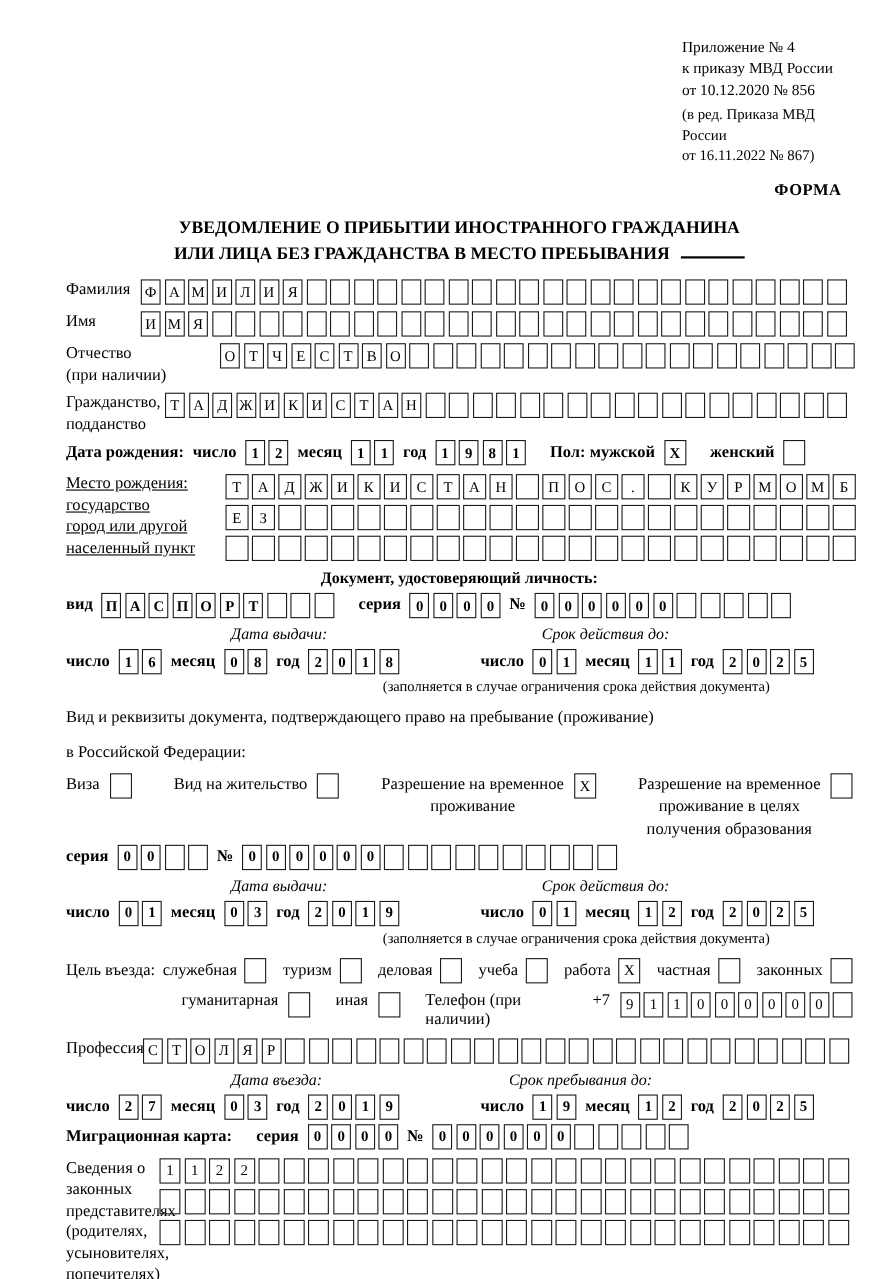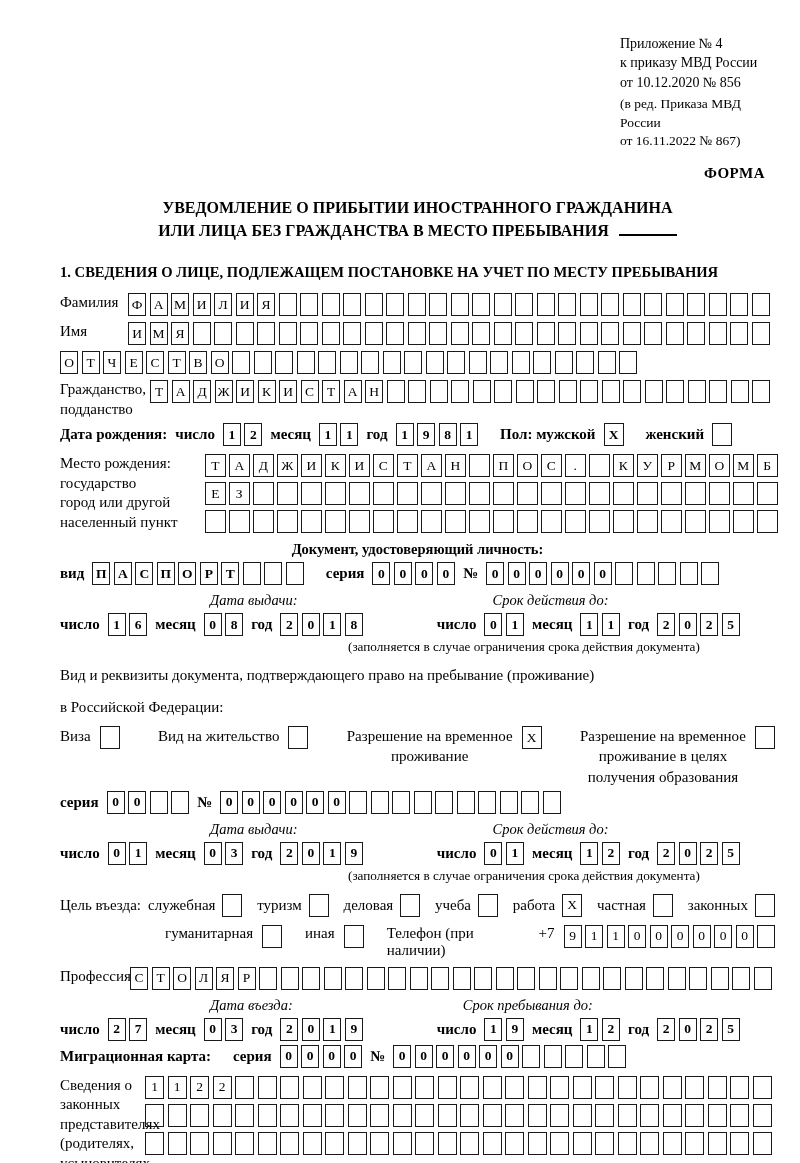--- a/index.html
+++ b/index.html
@@ -14,21 +14,21 @@
   .hdr { margin-left: 560px; font-size: 14px; line-height: 1.38; }
   .hdr2 { margin-left: 560px; font-size: 13.5px; line-height: 1.38; margin-top: 3px; }
   .forma { text-align: right; font-weight: bold; margin-top: 14px; padding-right: 10px; letter-spacing: .5px; }
   .title { text-align: center; font-weight: bold; font-size: 16px; line-height: 1.45; margin-top: 14px; }
   .uline { display: inline-block; width: 58px; border-bottom: 2px solid #000; margin-left: 10px; }
   .sec { font-weight: bold; font-size: 14.6px; margin-top: 22px; }
   .row { display: flex; align-items: flex-start; }
   .ai { align-items: flex-start; }
   .mt6 { margin-top: 6px; } .mt8 { margin-top: 8px; } .mt12 { margin-top: 12px; }
   .lbl { flex: none; line-height: 1.3; }
-  .w68 { width: 68px; } .w140 { width: 140px; } .w90 { width: 90px; } .w145 { width: 145px; }
+  .w68 { width: 68px; } .w140 { width: 140px; } .w90 { width: 90px; } .w145 { width: 145px; text-decoration: underline; }
   .w70 { width: 70px; } .w85 { width: 85px; }
   .cells { display: flex; gap: 3.5px; flex: none; }
   .cell {
     flex: none; width: 18px; height: 23px; border: 1.6px solid #1a1a1a;
     display: flex; align-items: center; justify-content: center; font-size: 13.5px;
   }
   .cells.wide .cell { width: 20.5px; }
   .cells.rep .cell { width: 19px; }
   .stack { display: flex; flex-direction: column; gap: 5px; }
   .cb {
@@ -63,21 +63,20 @@
   <div class="hdr2 pre">(в ред. Приказа МВД России
 от 16.11.2022 № 867)</div>
 
   <div class="forma">ФОРМА</div>
 
   <div class="title">
     <span>УВЕДОМЛЕНИЕ О ПРИБЫТИИ ИНОСТРАННОГО ГРАЖДАНИНА</span><br>
     <span>ИЛИ ЛИЦА БЕЗ ГРАЖДАНСТВА В МЕСТО ПРЕБЫВАНИЯ</span><span class="uline"></span>
   </div>
 
-  <div class="sec">1. СВЕДЕНИЯ О ЛИЦЕ, ПОДЛЕЖАЩЕМ ПОСТАНОВКЕ НА УЧЕТ ПО МЕСТУ ПРЕБЫВАНИЯ</div>
 
   <div class="row mt12 ai">
     <span class="lbl w68">Фамилия</span>
     <div class="cells">
         <div class="cell">Ф</div>
         <div class="cell">А</div>
         <div class="cell">М</div>
         <div class="cell">И</div>
         <div class="cell">Л</div>
         <div class="cell">И</div>
@@ -138,20 +137,22 @@
         <div class="cell"></div>
         <div class="cell"></div>
         <div class="cell"></div>
         <div class="cell"></div>
         <div class="cell"></div>
         <div class="cell"></div>
       </div>
   </div>
 
   <div class="row mt6">
+    <span class="lbl w140 pre">Отчество
+(при наличии)</span>
     <div class="cells">
         <div class="cell">О</div>
         <div class="cell">Т</div>
         <div class="cell">Ч</div>
         <div class="cell">Е</div>
         <div class="cell">С</div>
         <div class="cell">Т</div>
         <div class="cell">В</div>
         <div class="cell">О</div>
         <div class="cell"></div>

